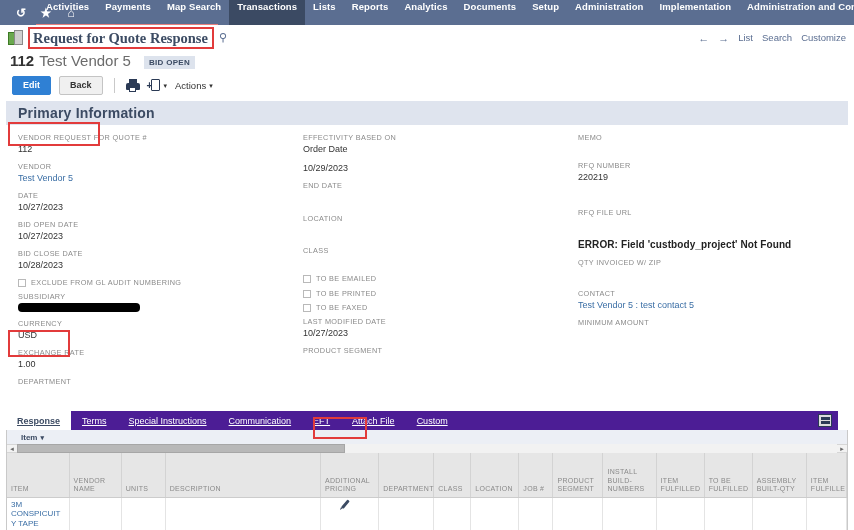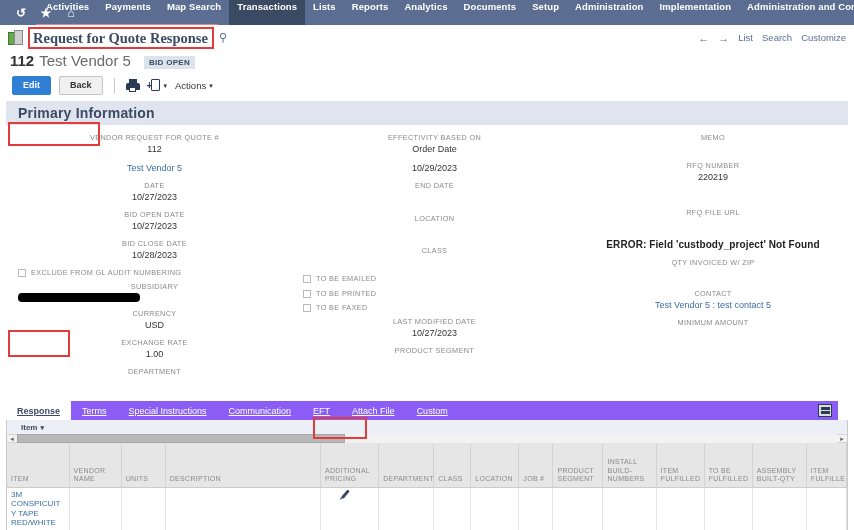--- a/index.html
+++ b/index.html
@@ -225,21 +225,21 @@
   .fields {
     display: flex;
     padding: 8px 6px 0 6px;
     position: relative;
   }
   .fcol { padding-left: 12px; }
   .fcol-1 { width: 285px; }
   .fcol-2 { width: 275px; }
   .fcol-3 { flex: 1; }
 
-  .field { margin-bottom: 7px; position: relative; text-align: center; }
+  .field { margin-bottom: 7px; position: relative; }
   .flabel {
     font-size: 7.3px;
     color: #8a8a8a;
     letter-spacing: .35px;
     line-height: 10px;
     text-transform: uppercase;
   }
   .fvalue {
     font-size: 9px;
     color: #333333;
@@ -285,21 +285,21 @@
     border: 2px solid #e23b3b;
     pointer-events: none;
   }
   .annot-vendor { left: 8px; top: 122px; width: 92px; height: 24px; }
   .annot-tab    { left: 8px; top: 330px; width: 62px; height: 27px; }
   .annot-cell   { left: 313px; top: 417px; width: 54px; height: 22px; }
 
   
   .tabstrip {
     margin: 6px 16px 0 6px;
-    background: #8b5cf6;
+    background: #4c1d95;
     height: 19px;
     display: flex;
     align-items: stretch;
     position: relative;
   }
   .tab {
     color: #ffffff;
     font-size: 9px;
     padding: 0 11px;
     display: flex;
@@ -519,20 +519,21 @@
   <div class="section-head">Primary Information</div>
 
   <div class="fields">
 
     <div class="fcol fcol-1">
       <div class="field">
         <div class="flabel">VENDOR REQUEST FOR QUOTE #</div>
         <div class="fvalue">112</div>
       </div>
       <div class="field">
+        <div class="flabel">VENDOR</div>
         <div class="fvalue link">Test Vendor 5</div>
       </div>
       <div class="field">
         <div class="flabel">DATE</div>
         <div class="fvalue">10/27/2023</div>
       </div>
       <div class="field">
         <div class="flabel">BID OPEN DATE</div>
         <div class="fvalue">10/27/2023</div>
       </div>

